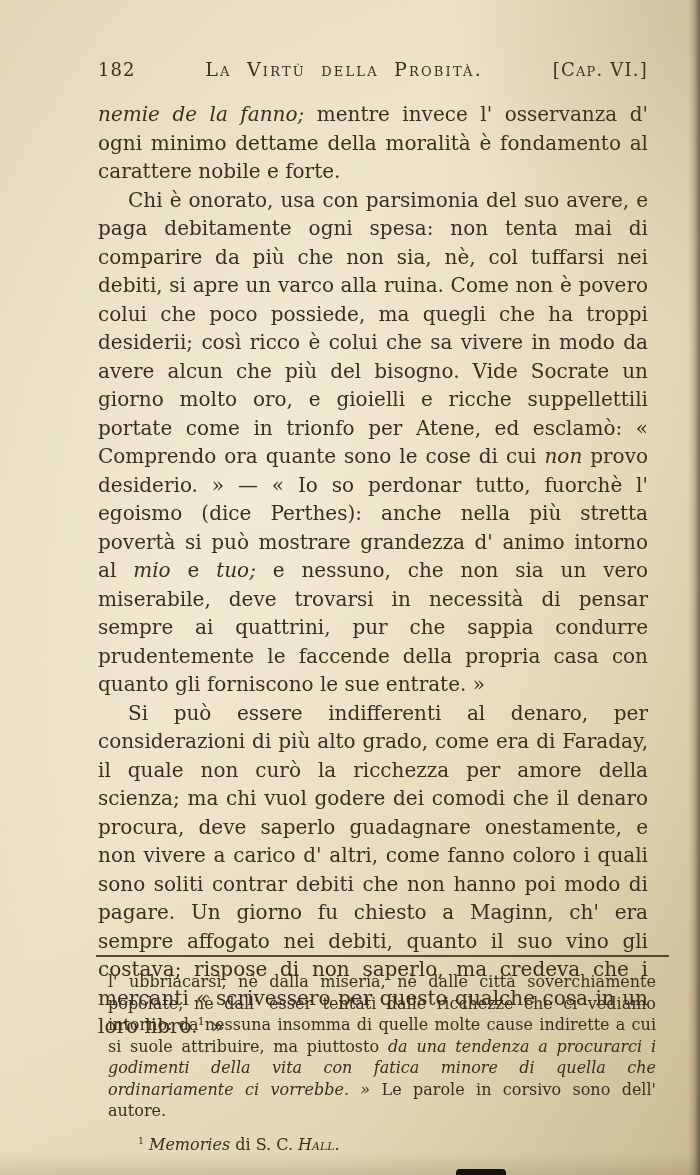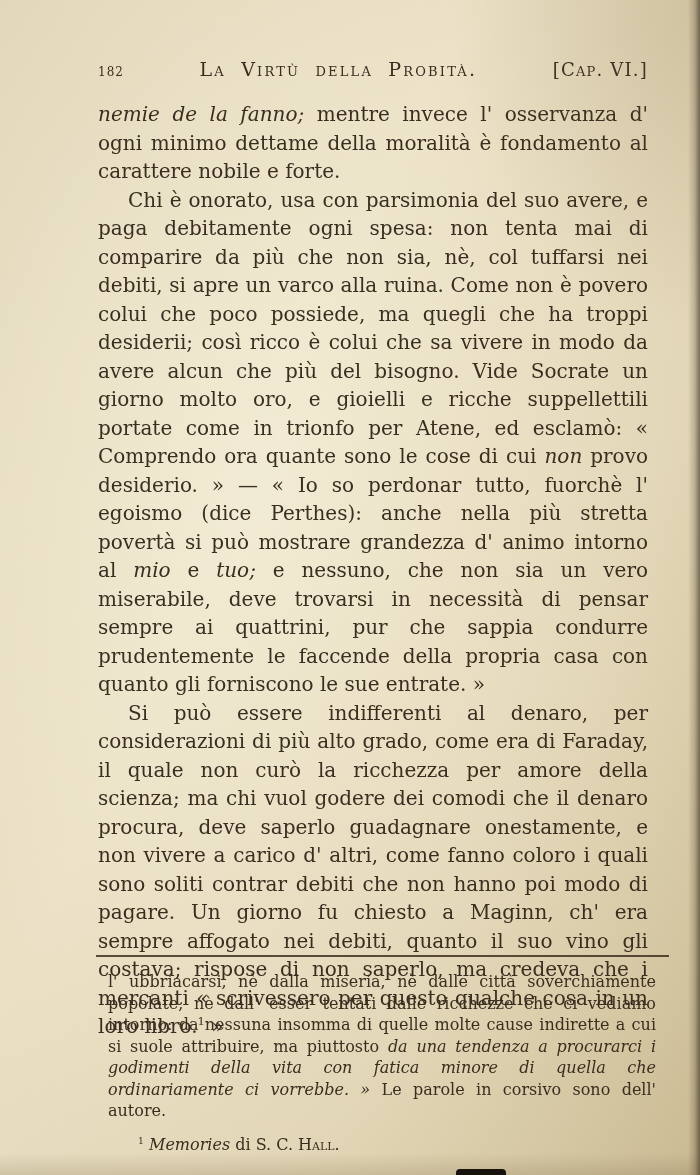--- a/index.html
+++ b/index.html
@@ -33,38 +33,38 @@
   }
   .ink-mark {
     position:absolute; left:456px; top:1169px; width:50px; height:7px;
     background:#17120c; border-radius:4px 4px 1px 1px;
   }
 
   .header {
     position:absolute; left:98px; top:58px; width:550px;
     display:flex; justify-content:space-between; align-items:baseline;
   }
-  .page-number { font-size:12px; letter-spacing:1px; }
+  .page-number { font-size:18px; letter-spacing:1px; }
   .running-title {
     font-variant:small-caps; font-size:19px;
     letter-spacing:2.2px; word-spacing:7px;
   }
   .chapter-label {
     font-variant:small-caps; font-size:18px; letter-spacing:1.2px;
   }
 
   .body-text {
     position:absolute; left:98px; top:100px; width:550px;
     font-size:20px; line-height:28.5px;
     text-align:justify;
   }
   .body-text p { margin:0; }
   .body-text p.indent { text-indent:30px; }
   .it { font-style:italic;text-align:right; }
-  .sc { font-variant:small-caps; }
+  .sc { font-variant:small-caps;font-style:italic; }
   sup { font-size:0.58em; line-height:0; }
 
   .footnote-block {
     position:absolute; left:96px; top:955px; width:573px;
   }
   .footnote-rule {
     border:none; border-top:2px solid rgba(62,48,30,0.85);
     margin:0 0 14px 0; width:573px;
   }
   .footnote {

